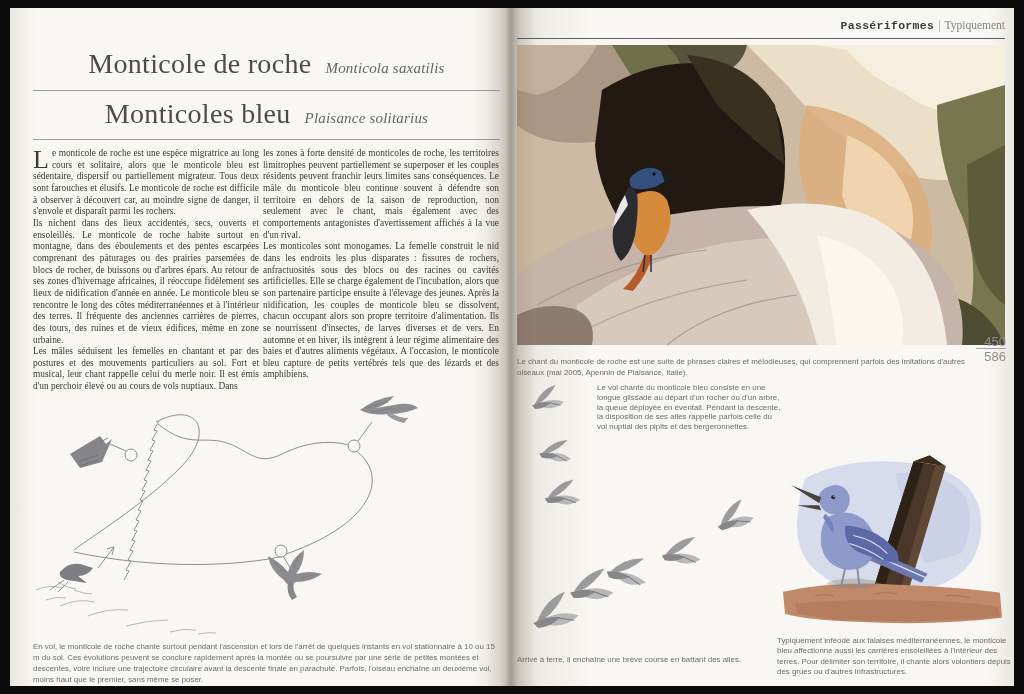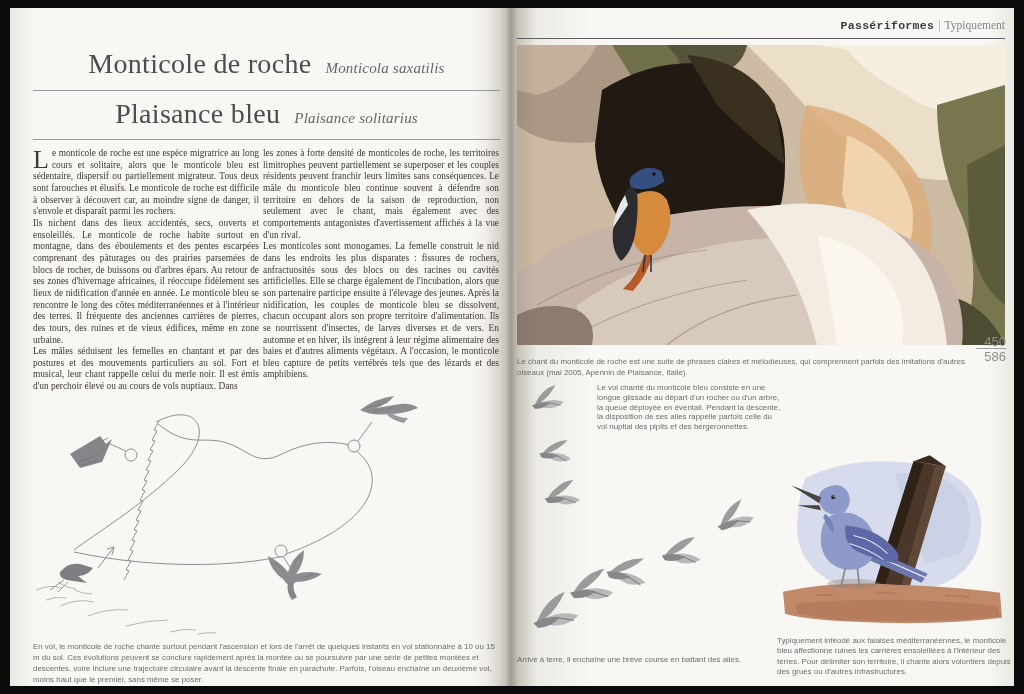--- a/index.html
+++ b/index.html
@@ -57,21 +57,21 @@
   #thrush-caption { position:absolute; left:767px; top:628px; width:238px; font-size:7.9px; line-height:10.3px; }
   svg { overflow:visible; }
 </style>
 </head>
 <body>
 
 <div class="spread">
 
   <div class="sp-title" style="top:40px;"><span>Monticole de roche</span><span class="sp-latin">Monticola saxatilis</span></div>
   <div class="t-rule" style="top:82px;"></div>
-  <div class="sp-title" style="top:90px;"><span>Plaisance bleu</span><span class="sp-latin">Plaisance solitarius</span></div>
+  <div class="sp-title" style="top:90px;"><span>Monticoles bleu</span><span class="sp-latin">Plaisance solitarius</span></div>
   <div class="t-rule" style="top:131px;"></div>
 
   <div class="col" id="col1">
     <p><span class="dropcap">L</span><span>e monticole de roche est une espèce migratrice au long cours et solitaire, alors que le monticole bleu est sédentaire, dispersif ou partiellement migrateur. Tous deux sont farouches et élusifs. Le monticole de roche est difficile à observer à découvert car, au moindre signe de danger, il s'envole et disparaît parmi les rochers.</span></p>
     <p>Ils nichent dans des lieux accidentés, secs, ouverts et ensoleillés. Le monticole de roche habite surtout en montagne, dans des éboulements et des pentes escarpées comprenant des pâturages ou des prairies parsemées de blocs de rocher, de buissons ou d'arbres épars. Au retour de ses zones d'hivernage africaines, il réoccupe fidèlement ses lieux de nidification d'année en année. Le monticole bleu se rencontre le long des côtes méditerranéennes et à l'intérieur des terres. Il fréquente des anciennes carrières de pierres, des tours, des ruines et de vieux édifices, même en zone urbaine.</p>
     <p>Les mâles séduisent les femelles en chantant et par des postures et des mouvements particuliers au sol. Fort et musical, leur chant rappelle celui du merle noir. Il est émis d'un perchoir élevé ou au cours de vols nuptiaux. Dans</p>
   </div>
   <div class="col" id="col2">
     <p>les zones à forte densité de monticoles de roche, les territoires limitrophes peuvent partiellement se superposer et les couples résidents peuvent franchir leurs limites sans conséquences. Le mâle du monticole bleu continue souvent à défendre son territoire en dehors de la saison de reproduction, non seulement avec le chant, mais également avec des comportements antagonistes d'avertissement affichés à la vue d'un rival.</p>
     <p>Les monticoles sont monogames. La femelle construit le nid dans les endroits les plus disparates : fissures de rochers, anfractuosités sous des blocs ou des racines ou cavités artificielles. Elle se charge également de l'incubation, alors que son partenaire participe ensuite à l'élevage des jeunes. Après la nidification, les couples de monticole bleu se dissolvent, chacun occupant alors son propre territoire d'alimentation. Ils se nourrissent d'insectes, de larves diverses et de vers. En automne et en hiver, ils intègrent à leur régime alimentaire des baies et d'autres aliments végétaux. A l'occasion, le monticole bleu capture de petits vertébrés tels que des lézards et des amphibiens.</p>
@@ -230,16 +230,16 @@
         <circle cx="58.7" cy="43.4" r="0.6" fill="#e8e8ee"></circle>
         <path d="M70,72 Q100,74 118,94 Q126,102 121,110 Q100,106 82,98 Q68,90 70,72 Z" fill="#5c69a6"></path>
         <path d="M78,82 Q98,86 112,100 M74,90 Q94,96 108,106" stroke="#dfe4f2" stroke-width="1" fill="none"></path>
         <path d="M50,60 Q60,68 58,80 Q52,72 48,64 Z" fill="#7583ba"></path>
         <path d="M70,114 L66,132 M82,114 L84,132" stroke="#8a8a92" stroke-width="1.8" fill="none"></path>
         <path d="M60,132 L72,132 M78,132 L90,132" stroke="#8a8a92" stroke-width="1.4" fill="none"></path>
       </g>
     </svg>
   </div>
 
-  <div id="thrush-caption" class="caption">Typiquement inféodé aux falaises méditerranéennes, le monticole bleu affectionne ruines les carrières ensoleillées à l'intérieur des terres. Pour délimiter son territoire, il chante alors volontiers depuis des grues ou d'autres infrastructures.</div>
+  <div id="thrush-caption" class="caption">Typiquement inféodé aux falaises méditerranéennes, le monticole bleu affectionne aussi les carrières ensoleillées à l'intérieur des terres. Pour délimiter son territoire, il chante alors volontiers depuis des grues ou d'autres infrastructures.</div>
 
   <div class="gutter-shade"></div>
 </div>
 
 </body></html>

